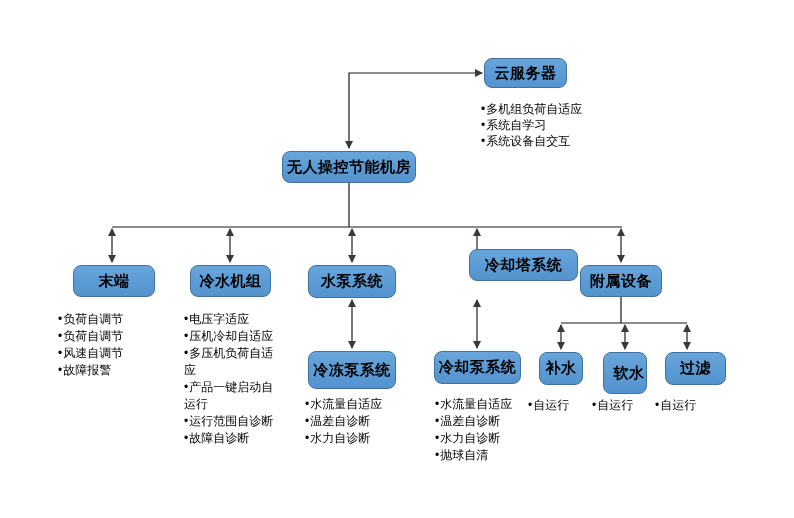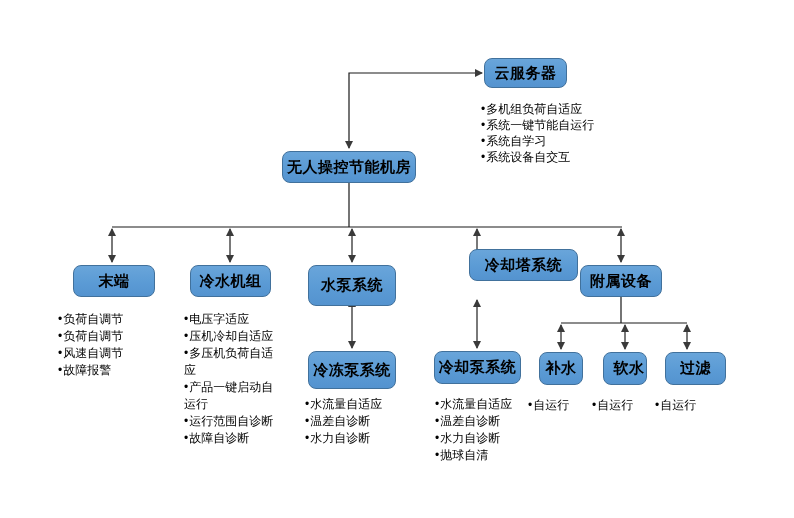--- a/index.html
+++ b/index.html
@@ -92,21 +92,21 @@
   </div>
 
   <div class="node" style="left:73px; top:265px; width:82px; height:32px;">
     <span>末端</span>
   </div>
 
   <div class="node" style="left:190px; top:265px; width:81px; height:32px;">
     <span>冷水机组</span>
   </div>
 
-  <div class="node" style="left:308px; top:265px; width:88px; height:41px;">
+  <div class="node" style="left:308px; top:265px; width:88px; height:33px;">
     <span>水泵系统</span>
   </div>
 
   <div class="node" style="left:435px; top:249px; width:109px; height:32px;margin-left:34px;">
     <span>冷却塔系统</span>
   </div>
 
   <div class="node" style="left:580px; top:265px; width:82px; height:32px;">
     <span>附属设备</span>
   </div>
@@ -116,31 +116,30 @@
   </div>
 
   <div class="node" style="left:434px; top:351px; width:87px; height:33px;">
     <span>冷却泵系统</span>
   </div>
 
   <div class="node" style="left:539px; top:352px; width:44px; height:33px;">
     <span>补水</span>
   </div>
 
-  <div class="node" style="left:603px; top:352px; width:44px; height:33px;padding-left:8px;">
+  <div class="node" style="left:603px; top:352px; width:44px; height:42px;padding-left:8px;">
     <span>软水</span>
   </div>
 
   <div class="node" style="left:665px; top:352px; width:61px; height:33px;">
     <span>过滤</span>
   </div>
 
   <div class="bullets" style="left:481px; top:101px; width:132px; line-height:16px;">
     <div class="li">多机组负荷自适应</div>
-    <div class="li">系统一键节能自运行</div>
     <div class="li">系统自学习</div>
     <div class="li">系统设备自交互</div>
   </div>
 
   <div class="bullets" style="left:58px; top:311px; width:110px;">
     <div class="li">负荷自调节</div>
     <div class="li">负荷自调节</div>
     <div class="li">风速自调节</div>
     <div class="li">故障报警</div>
   </div>

